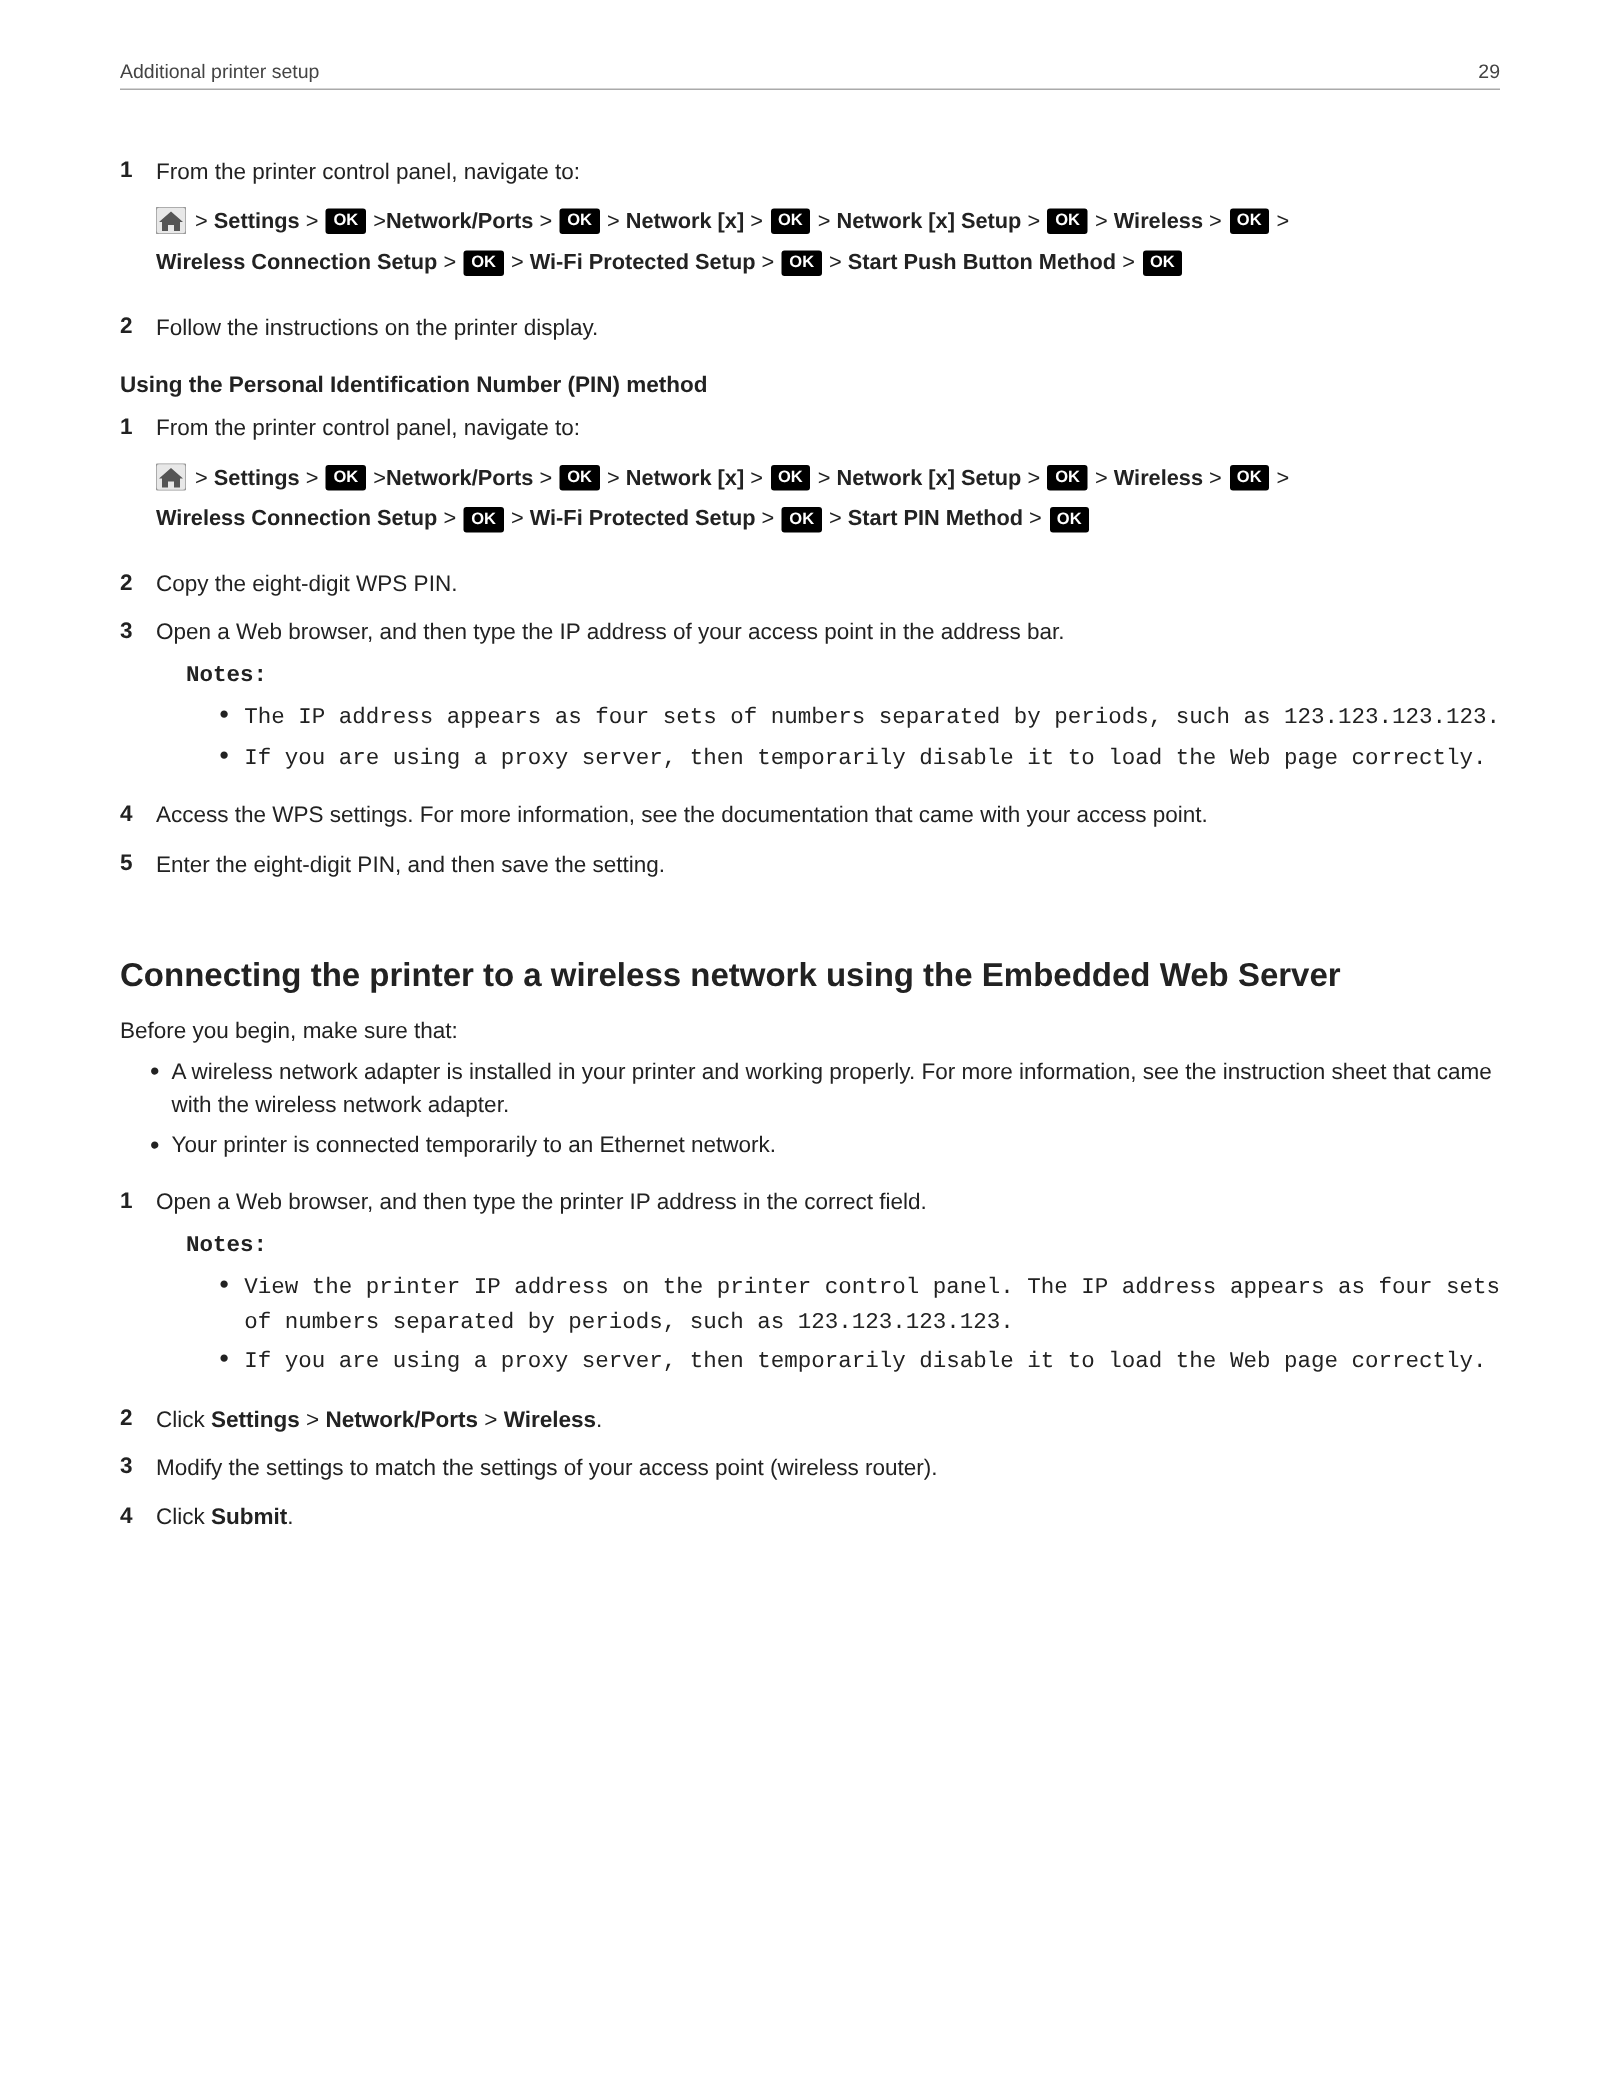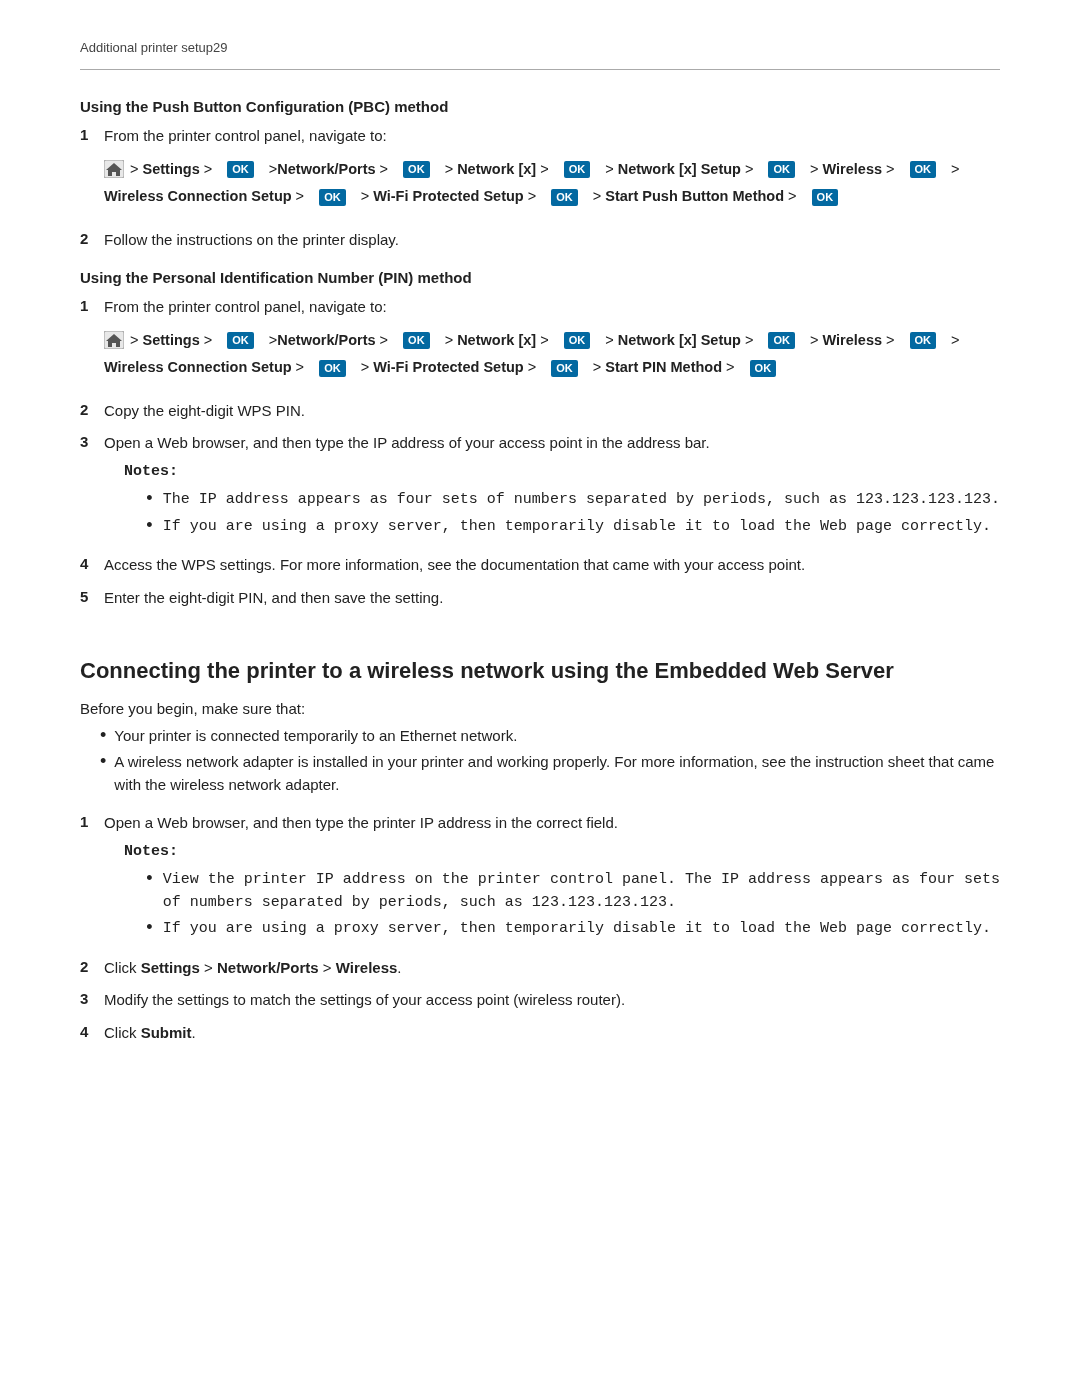--- a/index.html
+++ b/index.html
@@ -9,25 +9,25 @@
       font-size: 15px;
       color: #222;
       width: 1080px;
       min-height: 1397px;
     }
     .page {
       padding: 40px 80px 60px 80px;
     }
     .header-bar {
       display: flex;
-      justify-content: flex-start;
+      justify-content: space-between;
       align-items: center;
       border-bottom: 1px solid #aaa;
-      padding-bottom: 14px;
-      margin-bottom: 28px;
+      padding-bottom: 4px;
+      margin-bottom: 44px;
     }
     .header-bar .header-title {
       font-size: 13px;
       color: #444;
     }
     .header-bar .page-number {
       font-size: 13px;
       color: #444;
     }
     h2.section-heading {
@@ -59,27 +59,27 @@
       line-height: 1.5;
     }
     .nav-block {
       background: #fff;
       margin: 8px 0 8px 0;
       line-height: 1.9;
       font-size: 14.5px;
     }
     .ok-btn {
       display: inline-block;
-      background: #0369a1;
+      background: #000000;
       color: #fff;
       font-size: 11px;
       font-weight: bold;
       padding: 1px 5px;
       border-radius: 2px;
-      margin: 0 11px;
+      margin: 0 1px;
       vertical-align: middle;
       line-height: 1.4;
     }
     .home-icon {
       display: inline-block;
       width: 20px;
       height: 18px;
       vertical-align: middle;
       margin-right: 2px;
       position: relative;
@@ -127,21 +127,20 @@
 <body>
 
 <div class="page">
 
   <div class="header-bar">
     <span class="header-title">Additional printer setup</span>
     <span class="page-number">29</span>
   </div>
 
   <div class="section-block">
-    <h2 class="section-heading">Using the Push Button Configuration (PBC) method</h2>
 
     <div class="numbered-step">
       <span class="step-number">1</span>
       <div class="step-content">
         <span>From the printer control panel, navigate to:</span>
         <div class="nav-block">
           
           <svg class="home-icon" viewBox="0 0 20 18" fill="none" xmlns="http://www.w3.org/2000/svg">
             <rect x="0" y="0" width="20" height="18" rx="2" fill="#e8e8e8" stroke="#999" stroke-width="1"></rect>
             <polygon points="10,3 2,10 4,10 4,16 8,16 8,12 12,12 12,16 16,16 16,10 18,10" fill="#555"></polygon>
@@ -208,24 +207,24 @@
       <span class="step-number">5</span>
       <div class="step-content">Enter the eight-digit PIN, and then save the setting.</div>
     </div>
   </div>
 
   <div class="section-block">
     <h1 class="main-heading">Connecting the printer to a wireless network using the Embedded Web Server</h1>
     <p style="font-size:15px; margin-bottom:8px;">Before you begin, make sure that:</p>
     <ul class="bullet-list" style="margin-bottom:16px;">
       <li>
-          <span>Your printer is connected temporarily to an Ethernet network.</span>
+          <span>A wireless network adapter is installed in your printer and working properly. For more information, see the instruction sheet that came with the wireless network adapter.</span>
         </li>
       <li>
-          <span>A wireless network adapter is installed in your printer and working properly. For more information, see the instruction sheet that came with the wireless network adapter.</span>
+          <span>Your printer is connected temporarily to an Ethernet network.</span>
         </li>
     </ul>
 
     <div class="numbered-step">
       <span class="step-number">1</span>
       <div class="step-content">
         <span>Open a Web browser, and then type the printer IP address in the correct field.</span>
         <div class="notes-block">
           <span class="notes-label">Notes:</span>
           <ul class="bullet-list">

